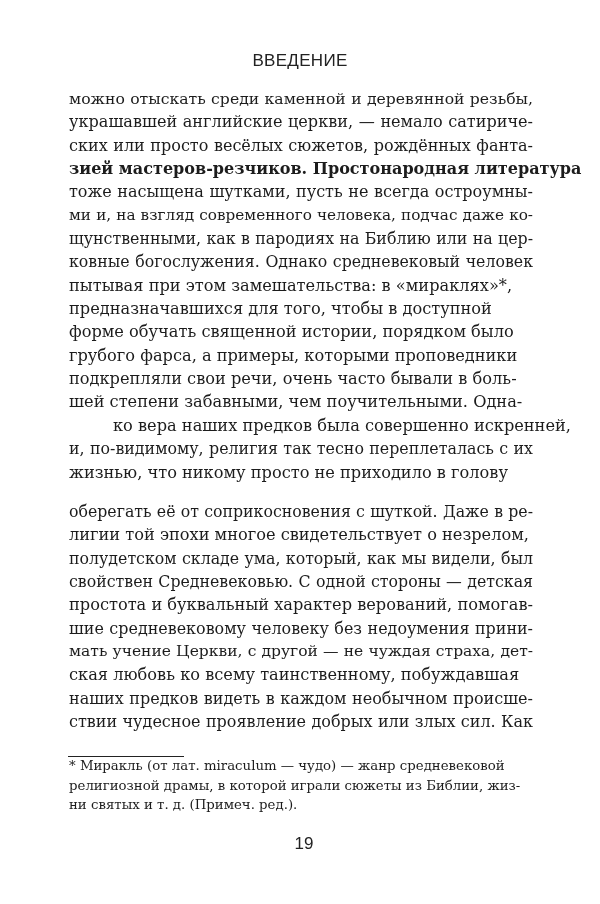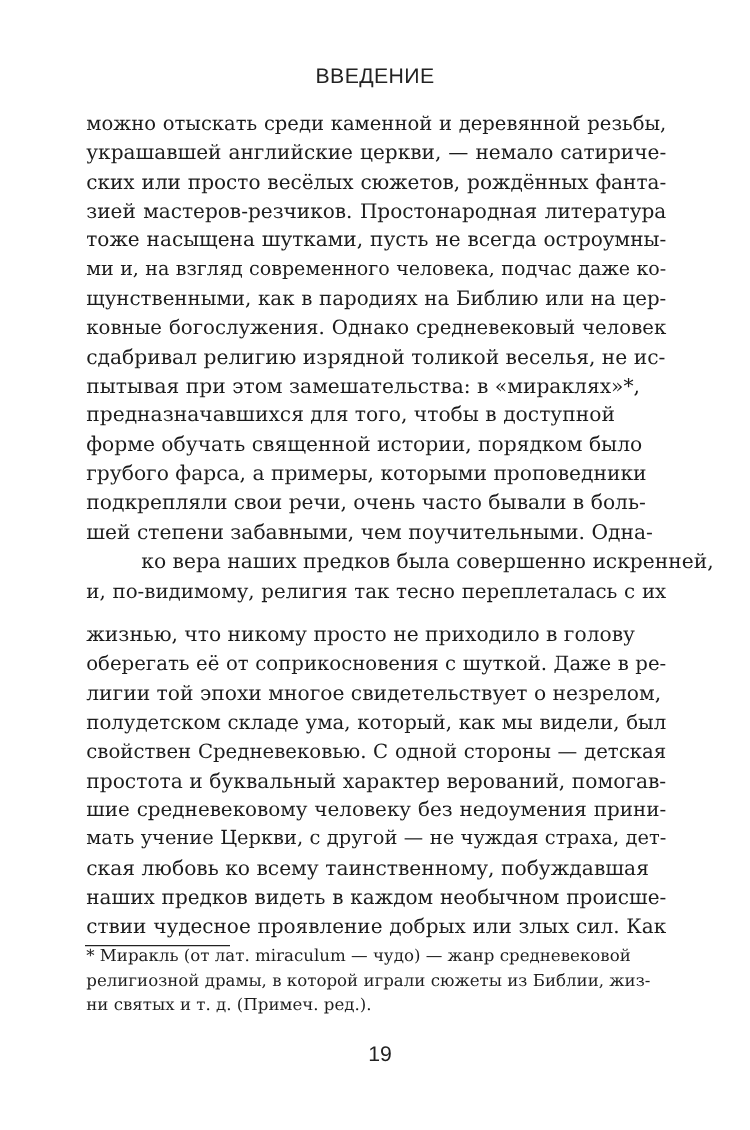--- a/index.html
+++ b/index.html
@@ -35,36 +35,35 @@
 </style>
 </head>
 <body>
 
 <div class="header">ВВЕДЕНИЕ</div>
 
 <div class="body-text">
   <span class="line" style="white-space: nowrap; font-size: 15.6561px;">можно отыскать среди каменной и деревянной резьбы,</span>
   <span class="line" style="white-space: nowrap; font-size: 16.0962px;">украшавшей английские церкви, — немало сатириче-</span>
   <span class="line" style="white-space: nowrap; font-size: 16.0482px;">ских или просто весёлых сюжетов, рождённых фанта-</span>
-  <span class="line" style="white-space: nowrap; font-size: 16.0627px;">зией мастеров-резчиков. Простонародная литература</span>
+  <span class="line" style="white-space: nowrap; font-size: 16.0627px; font-weight: bold;">зией мастеров-резчиков. Простонародная литература</span>
   <span class="line" style="white-space: nowrap; font-size: 16.0552px;">тоже насыщена шутками, пусть не всегда остроумны-</span>
   <span class="line" style="white-space: nowrap; font-size: 15.2433px;">ми и, на взгляд современного человека, подчас даже ко-</span>
   <span class="line" style="white-space: nowrap; font-size: 15.8447px;">щунственными, как в пародиях на Библию или на цер-</span>
   <span class="line" style="white-space: nowrap; font-size: 15.7737px;">ковные богослужения. Однако средневековый человек</span>
-  <span class="line" style="white-space: nowrap; word-spacing: 0px; text-align: left; text-align-last: left;">сдабривал религию изрядной толикой веселья, не ис-</span>
   <span class="line" style="white-space: nowrap; word-spacing: 0px; text-align: left; text-align-last: left;">пытывая при этом замешательства: в «мираклях»*,</span>
   <span class="line" style="white-space: nowrap; word-spacing: 0px; text-align: right; text-align-last: left;">предназначавшихся для того, чтобы в доступной</span>
   <span class="line" style="white-space: nowrap; word-spacing: 0px; text-align: left; text-align-last: left;">форме обучать священной истории, порядком было</span>
   <span class="line" style="white-space: nowrap; word-spacing: 0px; text-align: left; text-align-last: left;">грубого фарса, а примеры, которыми проповедники</span>
   <span class="line" style="white-space: nowrap; word-spacing: 0px; text-align: left; text-align-last: left;">подкрепляли свои речи, очень часто бывали в боль-</span>
   <span class="line" style="white-space: nowrap; word-spacing: 0px; text-align: left; text-align-last: left;">шей степени забавными, чем поучительными. Одна-</span>
   <span class="line" style="white-space: nowrap; word-spacing: 0px; text-align: left; text-align-last: left; margin-left: 44px;">ко вера наших предков была совершенно искренней,</span>
   <span class="line" style="white-space: nowrap; font-size: 15.8479px;">и, по-видимому, религия так тесно переплеталась с их</span>
-  <span class="line" style="white-space: nowrap; word-spacing: 0px; text-align: left; text-align-last: left; margin-top: 12px;">жизнью, что никому просто не приходило в голову</span>
-  <span class="line" style="white-space: nowrap; font-size: 15.7509px;">оберегать её от соприкосновения с шуткой. Даже в ре-</span>
+  <span class="line" style="white-space: nowrap; word-spacing: 0px; text-align: left; text-align-last: left;">жизнью, что никому просто не приходило в голову</span>
+  <span class="line" style="white-space: nowrap; font-size: 15.7509px; margin-top: 16px;">оберегать её от соприкосновения с шуткой. Даже в ре-</span>
   <span class="line" style="white-space: nowrap; word-spacing: 0px; text-align: left; text-align-last: left;">лигии той эпохи многое свидетельствует о незрелом,</span>
   <span class="line" style="white-space: nowrap; font-size: 15.7904px;">полудетском складе ума, который, как мы видели, был</span>
   <span class="line" style="white-space: nowrap; font-size: 15.7727px;">свойствен Средневековью. С одной стороны — детская</span>
   <span class="line" style="white-space: nowrap; word-spacing: 0px; text-align: left; text-align-last: left;">простота и буквальный характер верований, помогав-</span>
   <span class="line" style="white-space: nowrap; font-size: 15.9344px;">шие средневековому человеку без недоумения прини-</span>
   <span class="line" style="white-space: nowrap; font-size: 15.5206px;">мать учение Церкви, с другой — не чуждая страха, дет-</span>
   <span class="line" style="white-space: nowrap; word-spacing: 0px; text-align: left; text-align-last: left;">ская любовь ко всему таинственному, побуждавшая</span>
   <span class="line" style="white-space: nowrap; font-size: 16.0267px;">наших предков видеть в каждом необычном происше-</span>
   <span class="line" style="white-space: nowrap; font-size: 16.0042px;">ствии чудесное проявление добрых или злых сил. Как</span>
 </div>

